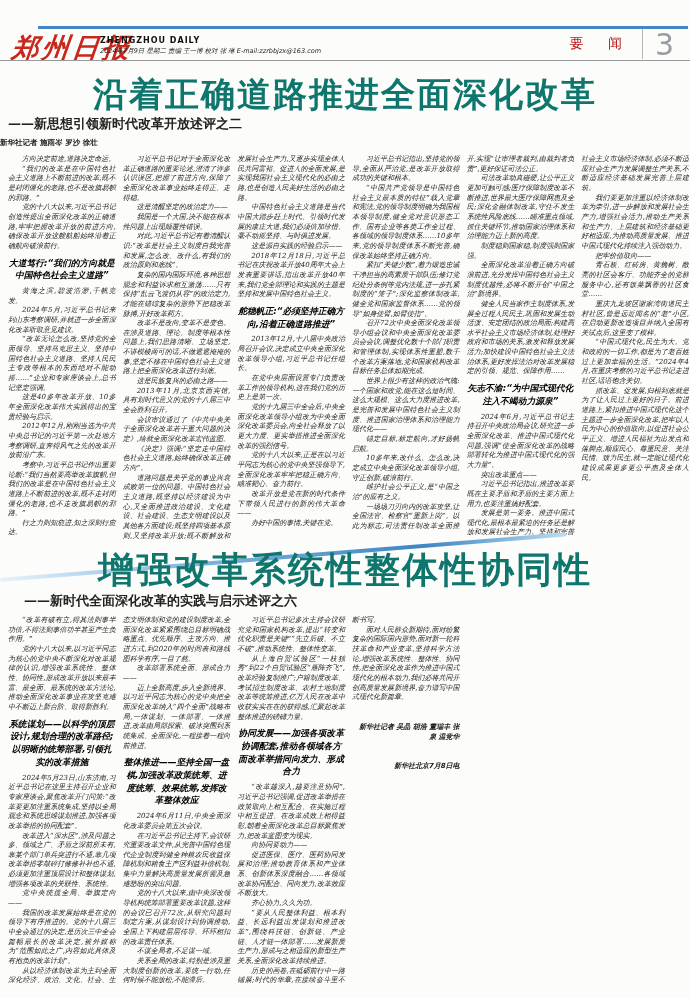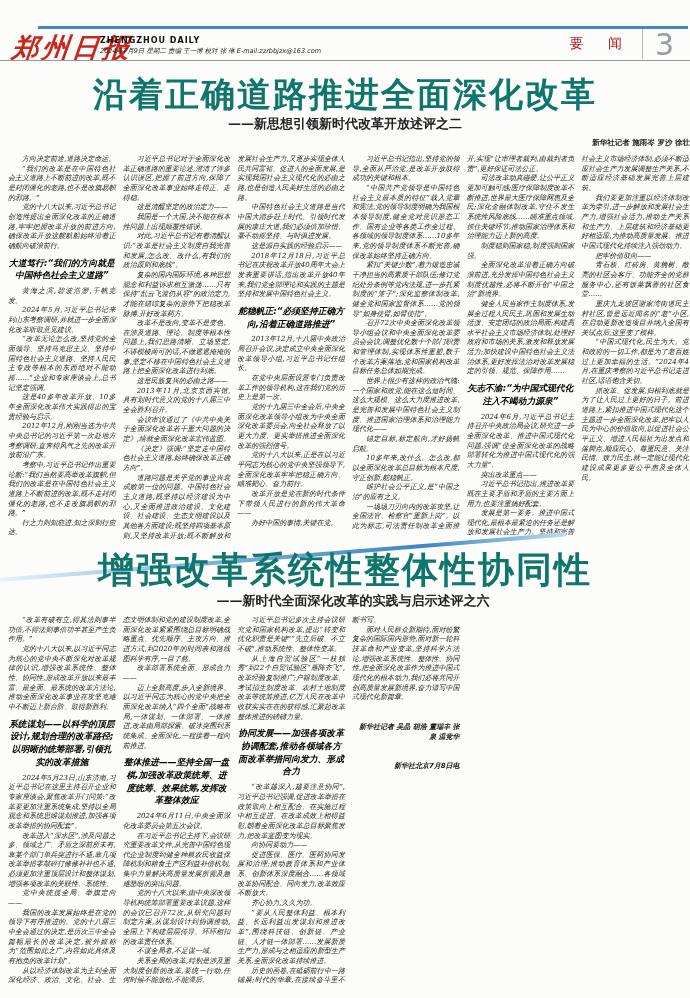--- a/index.html
+++ b/index.html
@@ -14,23 +14,23 @@
   .mast-en{font-size:8px;font-weight:bold;letter-spacing:1px;color:#111;}
   .mast-date{font-size:6.5px;color:#222;margin-top:2px;white-space:nowrap;font-style:italic;}
   .section-box{position:absolute;right:6px;top:28px;height:32px;display:flex;align-items:center;
                font-family:"DejaVu Sans",sans-serif;}
   .section-vline{width:1px;height:30px;background:#b5b5b5;margin:0 10px;}
   .section-title{font-size:14px;letter-spacing:10px;color:#b91c1c;padding-left:10px;}
   .page-num{font-size:30px;color:#989da1;padding:0 10px 0 2px;}
   
   .headline{position:absolute;left:0;right:0;text-align:center;font-weight:700;color:#0f766e;
             font-family:"DejaVu Sans",sans-serif;letter-spacing:2px;}
-  .subtitle{position:absolute;left:0;right:0;text-align:center;font-weight:600;color:#222;
+  .subtitle{position:absolute;left:8px;right:0;text-align:left;font-weight:600;color:#222;
             font-family:"DejaVu Sans",sans-serif;}
-  .byline{position:absolute;left:0;right:0;text-align:right;font-weight:bold;font-size:7.5px;color:#222;
+  .byline{position:absolute;left:0;right:0;text-align:left;font-weight:bold;font-size:7.5px;color:#222;
           font-family:"DejaVu Sans",sans-serif;}
   .body-cols{position:absolute;left:8px;right:1px;column-count:6;column-gap:7px;column-fill:auto;
              font-size:7px;line-height:1.38;text-align:justify;overflow:hidden;font-style:italic;}
   .body-cols p{margin:0;text-indent:2em;}
   .body-cols h3{margin:5px 0;text-indent:0;text-align:center;font-size:8.8px;line-height:1.45;
                 font-family:"DejaVu Sans",sans-serif;color:#000;}
   .body-cols .end,.body-cols .by{text-indent:0;text-align:right;font-weight:bold;
                 font-family:"DejaVu Sans",sans-serif;margin-top:20px;}
   
   .a1-headline{top:72px;font-size:34px;}
@@ -97,21 +97,21 @@
       <p class="p">党的十九届三中全会后,中央全面深化改革领导小组改为中央全面深化改革委员会,向全社会释放了以更大力度、更实举措推进全面深化改革的强烈信号。</p>
       <p class="p">党的十八大以来,正是在以习近平同志为核心的党中央坚强领导下,全面深化改革牢牢把稳正确方向、瞄准靶心、奋力前行。</p>
       <p class="p">改革开放是党在新的时代条件下带领人民进行的新的伟大革命——</p>
       <p class="p">办好中国的事情,关键在党。</p>
       <p class="p">习近平总书记指出,坚持党的领导,全面从严治党,是改革开放取得成功的关键和根本。</p>
       <p class="p">“中国共产党领导是中国特色社会主义最本质的特征”载入党章和宪法,党的领导制度明确为我国根本领导制度,健全党对意识形态工作、国有企业等各类工作全过程、各领域的领导制度体系……10多年来,党的领导制度体系不断完善,确保改革始终坚持正确方向。</p>
       <p class="p">紧扣“关键少数”,着力锻造忠诚干净担当的高素质干部队伍;修订党纪处分条例等党内法规,进一步扎紧制度的“笼子”;深化监察体制改革,健全党和国家监督体系……党的领导“如身使臂,如臂使指”。</p>
       <p class="p">召开72次中央全面深化改革领导小组会议和中央全面深化改革委员会会议,调整优化数十个部门职责和管理体制,实现体系性重塑,数千个改革方案落地,党和国家机构改革目标任务总体如期完成。</p>
       <p class="p">世界上很少有这样的政治气魄:一个国家和政党,能在这么短时间、这么大规模、这么大力度推进改革,是完善和发展中国特色社会主义制度、推进国家治理体系和治理能力现代化——</p>
       <p class="p">锚定目标,标定航向,才好扬帆启航。</p>
-      <p class="p">10多年来,改什么、怎么改,都以全面深化改革总目标为根本尺度,守正创新,舵稳帆正。</p>
+      <p class="p">10多年来,改什么、怎么改,决定成立中央全面深化改革领导小组,守正创新,破浪前行。</p>
       <p class="p">维护社会公平正义,是“中国之治”的应有之义。</p>
       <p class="p">一场场刀刃向内的改革攻坚,让全国法官、检察官“重新上岗”。以此为标志,司法责任制改革全面推开,实现“让审理者裁判,由裁判者负责”,更好保证司法公正。</p>
       <p class="p">司法改革动真碰硬,让公平正义更加可触可感;医疗保障制度改革不断推进,世界最大医疗保障网惠及全民;深化金融体制改革,守住不发生系统性风险底线……瞄准重点领域,抓住关键环节,推动国家治理体系和治理能力迈上新的高度。</p>
       <p class="p">制度稳则国家稳,制度强则国家强。</p>
       <p class="p">全面深化改革沿着正确方向破浪前进,充分发挥中国特色社会主义制度优越性,必将不断开创“中国之治”新境界。</p>
       <p class="p">健全人民当家作主制度体系,发展全过程人民民主,巩固和发展生动活泼、安定团结的政治局面;构建高水平社会主义市场经济体制,处理好政府和市场的关系,激发和释放发展活力;加快建设中国特色社会主义法治体系,更好发挥法治对改革发展稳定的引领、规范、保障作用……</p>
       <h3 class="h">矢志不渝:“为中国式现代化注入不竭动力源泉”</h3>
       <p class="p">2024年6月,习近平总书记主持召开中央政治局会议,研究进一步全面深化改革、推进中国式现代化问题,强调“使全面深化改革的战略部署转化为推进中国式现代化的强大力量”。</p>
       <p class="p">突出改革重点——</p>
       <p class="p">习近平总书记指出,推进改革要既在主要矛盾和矛盾的主要方面上用力,也要注重搞好配套。</p>

